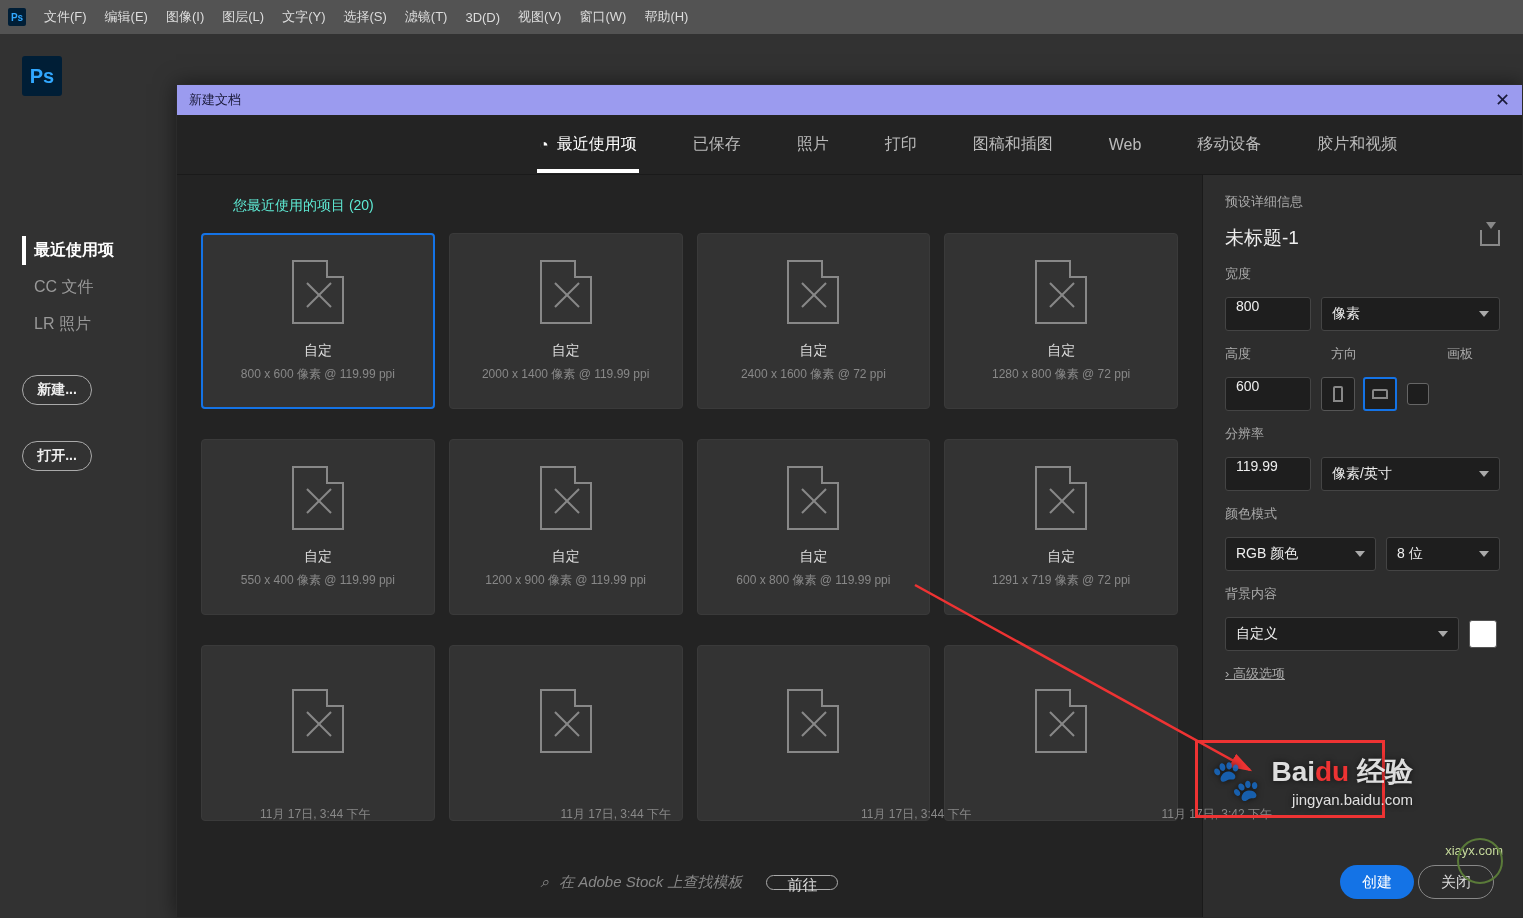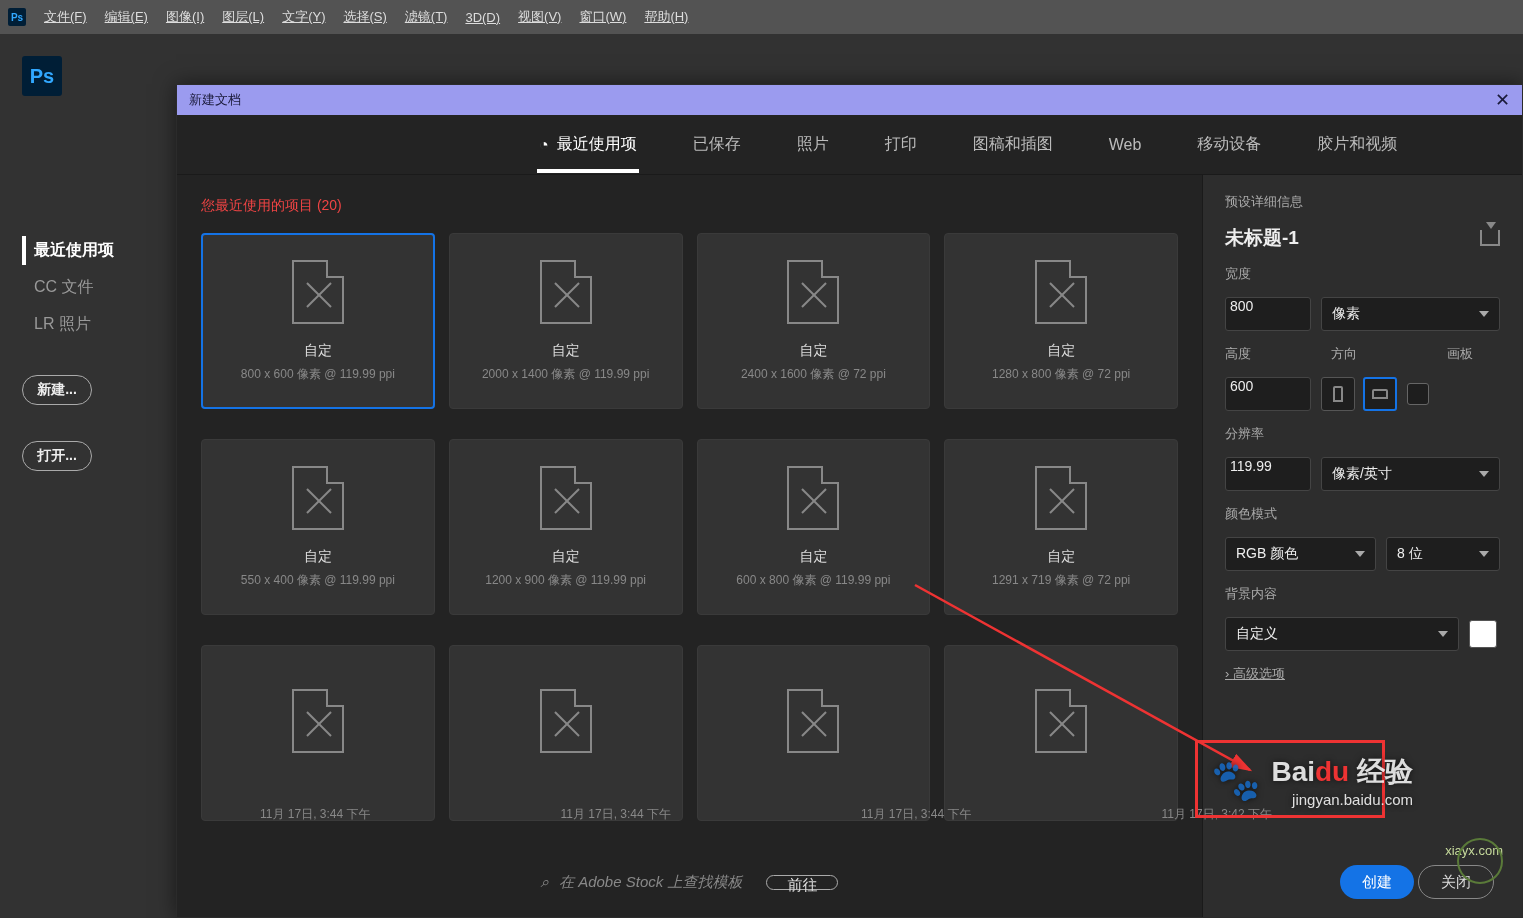--- a/index.html
+++ b/index.html
@@ -1,21 +1,21 @@
 <!DOCTYPE html>
 <html><head>
 <meta charset="utf-8">
 <style>
 * { margin:0; padding:0; box-sizing:border-box; font-family:"Microsoft YaHei","PingFang SC",sans-serif; }
 body { background:#323232; color:#e0e0e0; width:1523px; height:918px; overflow:hidden; position:relative; }
 
 
 .menubar { height:34px; background:#535353; display:flex; align-items:center; padding:0 8px; gap:18px; font-size:13px; color:#ddd; }
 .menubar .ps-small { width:18px; height:18px; background:#001e36; color:#31a8ff; font-size:10px; font-weight:bold; display:flex; align-items:center; justify-content:center; border-radius:2px; }
-.menubar .mi { cursor:default;text-decoration:underline; }
+.menubar .mi { cursor:default; }
 
 
 .leftrail { position:absolute; left:22px; top:56px; width:150px; }
 .ps-big { width:40px; height:40px; background:#001e36; color:#31a8ff; font-size:20px; font-weight:bold; display:flex; align-items:center; justify-content:center; border-radius:3px; margin-bottom:140px; }
 .leftnav { display:flex; flex-direction:column; gap:8px; font-size:16px; color:#999; }
 .leftnav .ni { padding:4px 8px; border-left:4px solid transparent; }
 .leftnav .ni.active { color:#fff; border-left:4px solid #fff; font-weight:600; }
 .leftbtn { margin-top:36px; width:70px; height:30px; border:1px solid #aaa; border-radius:15px; background:transparent; color:#eee; font-size:14px; display:block; margin-bottom:18px; cursor:pointer;font-weight:bold; }
 
 
@@ -24,21 +24,21 @@
 .dialog-title .close { font-size:18px; cursor:pointer; }
 
 .dialog-tabs { height:60px; display:flex; align-items:center; gap:52px; padding:0 170px 0 360px; font-size:16px; color:#bbb; border-bottom:1px solid #1a1a1a; justify-content:flex-start; }
 .dialog-tabs .dt { display:flex; align-items:center; gap:8px; padding:14px 2px; cursor:pointer; white-space:nowrap; }
 .dialog-tabs .dt.active { color:#fff; border-bottom:4px solid #fff; margin-bottom:-4px; }
 
 .dialog-body { flex:1; display:flex; overflow:hidden; }
 
 
 .presets { flex:1; padding:22px 24px 0 24px; display:flex; flex-direction:column; overflow:hidden; }
-.grid-label { font-size:14px; color:#ef4444; margin-bottom:18px; }
+.grid-label { font-size:14px; color:#5eead4; margin-bottom:18px;margin-left:32px; }
 .grid { display:grid; grid-template-columns:repeat(4,1fr); gap:14px; overflow-y:auto; flex:1; padding-bottom:10px; scrollbar-width:none; }
 .grid::-webkit-scrollbar{display:none;}
 .card { background:#333; border:1px solid #3a3a3a; border-radius:4px; height:176px; display:flex; flex-direction:column; align-items:center; justify-content:center; cursor:pointer; color:#ccc; }
 .card.selected { border:2px solid #1473e6; }
 .card .docicon { width:52px; height:64px; margin-bottom:18px; border:2px solid #888; border-top-right-radius:0; position:relative; }
 .card .docicon::before { content:""; position:absolute; top:-2px; right:-2px; width:16px; height:16px; background:#333; border-left:2px solid #888; border-bottom:2px solid #888; }
 .card .docicon .tools { position:absolute; left:10px; top:18px; width:30px; height:30px; }
 .card .docicon .tools::before,.card .docicon .tools::after{content:"";position:absolute;left:14px;top:-2px;width:2px;height:34px;background:#888;}
 .card .docicon .tools::before{transform:rotate(45deg);}
 .card .docicon .tools::after{transform:rotate(-45deg);}
@@ -46,26 +46,26 @@
 .card .t2 { font-size:12px; color:#888; margin-top:6px; }
 
 .searchbar { height:70px; display:flex; align-items:center; justify-content:center; gap:24px; }
 .searchbar .sfield { display:flex; align-items:center; gap:10px; color:#888; font-style:italic; font-size:15px; }
 .searchbar .go { border:1px solid #aaa; color:#ddd; background:transparent; border-radius:16px; height:15px; padding:0 20px; font-size:15px; cursor:pointer; }
 
 
 .settings { width:320px; background:#2d2d2d; border-left:1px solid #1a1a1a; padding:18px 22px; font-size:13px; color:#bbb; display:flex; flex-direction:column; gap:14px; position:relative; overflow:visible; }
 .settings .sec-title { font-size:13px; color:#aaa; }
 .settings .docname-row { display:flex; align-items:center; justify-content:space-between; }
-.settings .docname { font-size:19px; color:#eee;font-weight:bold; }
+.settings .docname { font-size:19px; color:#eee; }
 .settings .dl { width:20px; height:16px; border:2px solid #888; border-top:none; position:relative; }
 .settings .dl::before{content:"";position:absolute;top:-8px;left:4px;width:0;height:0;border-left:5px solid transparent;border-right:5px solid transparent;border-top:7px solid #888;}
 .row { display:flex; gap:10px; align-items:center; }
 .label { font-size:13px; color:#aaa; min-width:40px; }
-.inbox { background:#1e1e1e; border:1px solid #444; color:#eee; height:34px; padding:0 4px; border-radius:3px; font-size:14px; }
+.inbox { background:#1e1e1e; border:1px solid #444; color:#eee; height:34px; padding:0 10px; border-radius:3px; font-size:14px; }
 .in-s { width:86px; }
 .in-l { width:234px; }
 .in-f { flex:1;text-align:right; }
 .sel { display:flex; align-items:center; justify-content:space-between; padding:0 10px; }
 .sel::after { content:""; width:0; height:0; border-left:5px solid transparent; border-right:5px solid transparent; border-top:6px solid #aaa; margin-left:6px; }
 .orient { display:flex; gap:8px; }
 .orient .ob { width:34px; height:34px; border:1px solid #555; background:#1e1e1e; display:flex; align-items:center; justify-content:center; cursor:pointer; border-radius:3px; }
 .orient .ob.active { border:2px solid #1473e6; }
 .orient .ob .pic{ width:10px; height:16px; border:2px solid #888; border-radius:2px 2px 0 0;}
 .orient .ob .picL{ width:16px; height:10px; border:2px solid #888; border-radius:2px 2px 0 0;}

